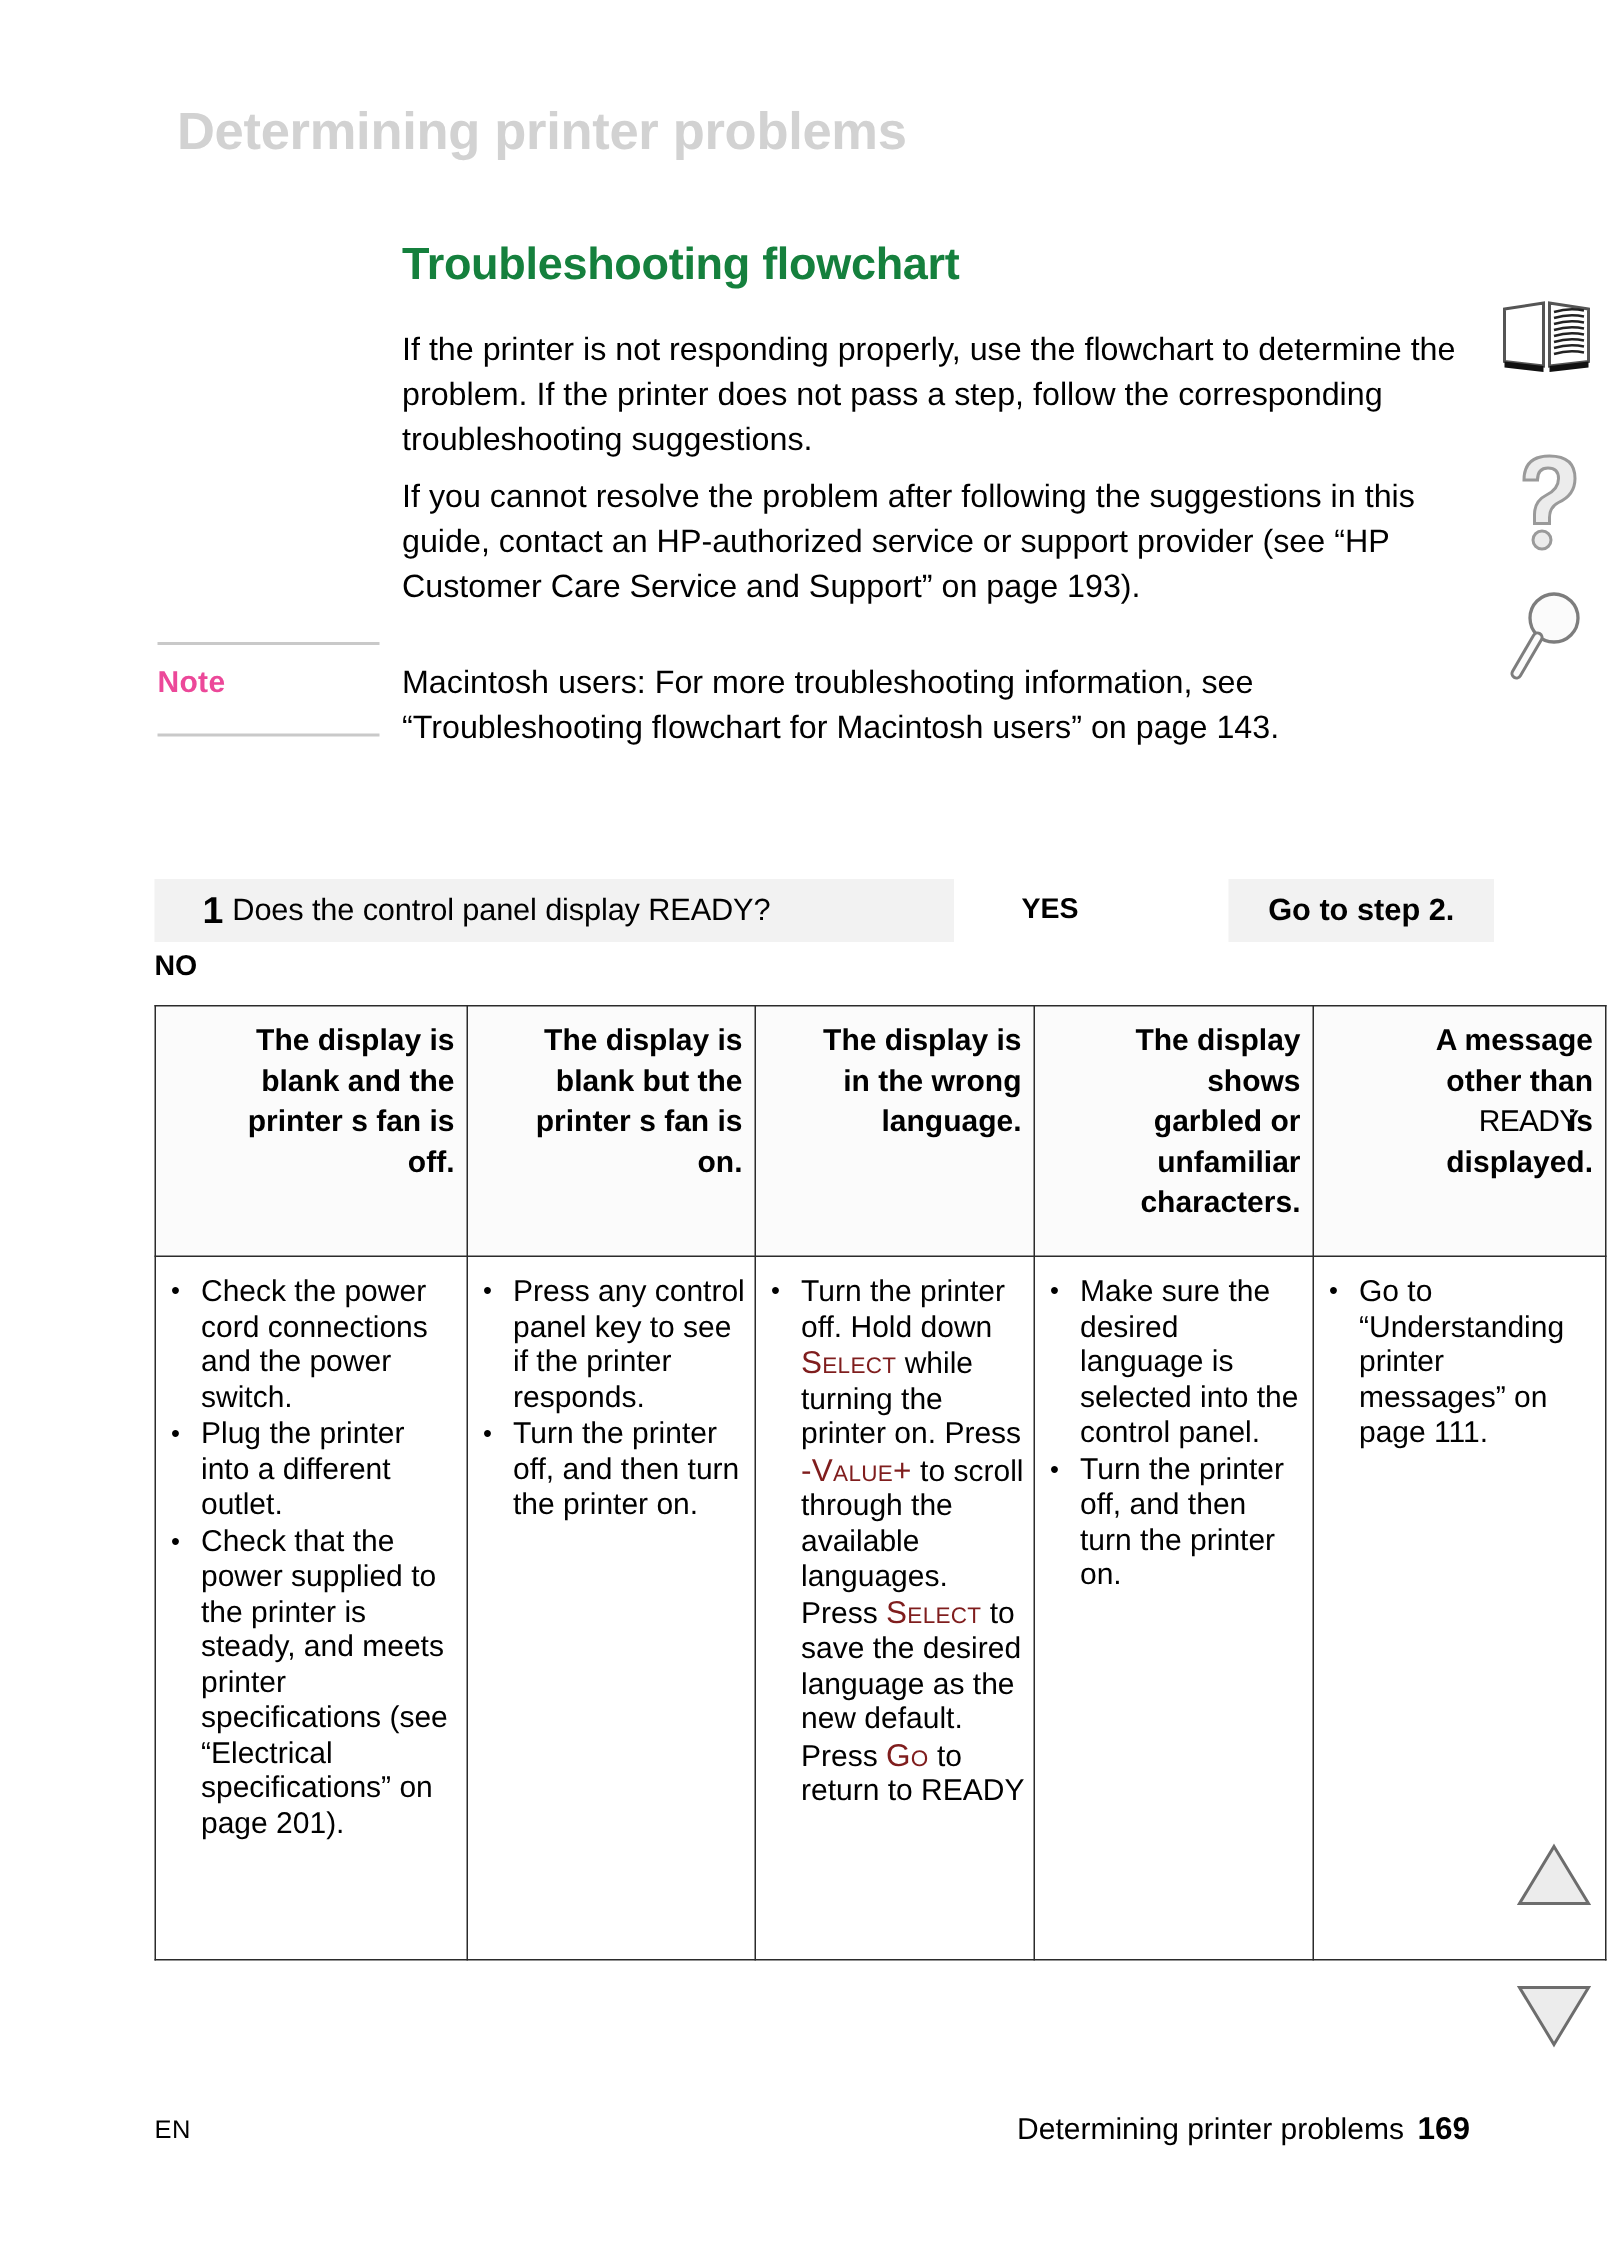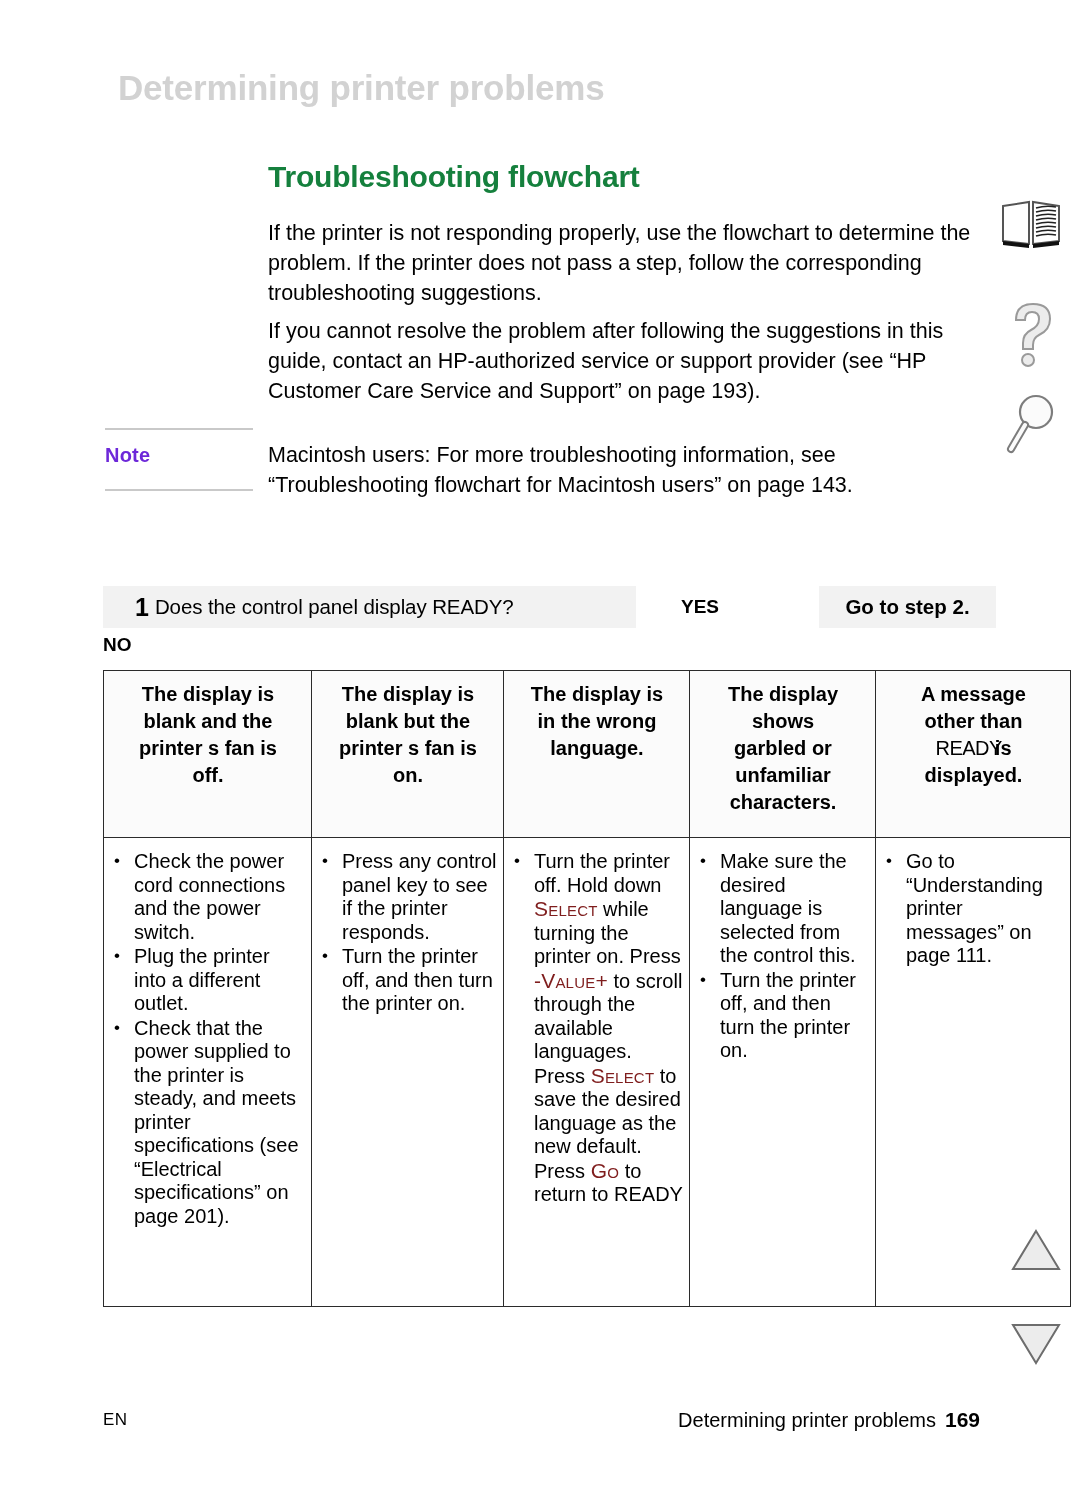--- a/index.html
+++ b/index.html
@@ -72,21 +72,21 @@
     width: 148px;
   }
   .note-rule {
     height: 2px;
     background: #c9c9c9;
     width: 148px;
   }
   .note-label {
     font-size: 20px;
     font-weight: bold;
-    color: #6d28d9;
+    color: #ec4899;
     padding: 14px 0 22px 0;
     letter-spacing: 0.2px;
   }
   .note-text {
     position: absolute;
     left: 163px;
     top: 12px;
     width: 720px;
     font-size: 21.5px;
     line-height: 30px;
@@ -166,21 +166,21 @@
   }
   .flow-table th,
   .flow-table td {
     border: 1.5px solid #2b2b2b;
     vertical-align: top;
     padding: 0;
   }
   .flow-table th {
     background: #fbfbfb;
     height: 150px;
-    text-align: center;
+    text-align: right;
     padding: 10px 8px 6px 9px;
     font-size: 20px;
     font-weight: bold;
     line-height: 27px;
   }
   .flow-table td {
     height: 448px;
     padding: 12px 6px 8px 6px;
     background: #ffffff;
   }
@@ -337,21 +337,21 @@
             <li>Turn the printer off, and then turn the printer on.</li>
           </ul>
         </td>
         <td>
           <ul class="bullets">
             <li><span>Turn the printer off. Hold down </span><span class="key">Select</span><span> while turning the printer on. Press </span><span class="key">-Value+</span><span> to scroll through the available languages. Press </span><span class="key">Select</span><span> to save the desired language as the new default. Press </span><span class="key">Go</span><span> to return to </span><span class="plain-ready">READY</span></li>
           </ul>
         </td>
         <td>
           <ul class="bullets">
-            <li>Make sure the desired language is selected from the control this.</li>
+            <li>Make sure the desired language is selected into the control panel.</li>
             <li>Turn the printer off, and then turn the printer on.</li>
           </ul>
         </td>
         <td>
           <ul class="bullets">
             <li>Go to “Understanding printer messages” on page 111.</li>
           </ul>
         </td>
       </tr>
     </tbody>

